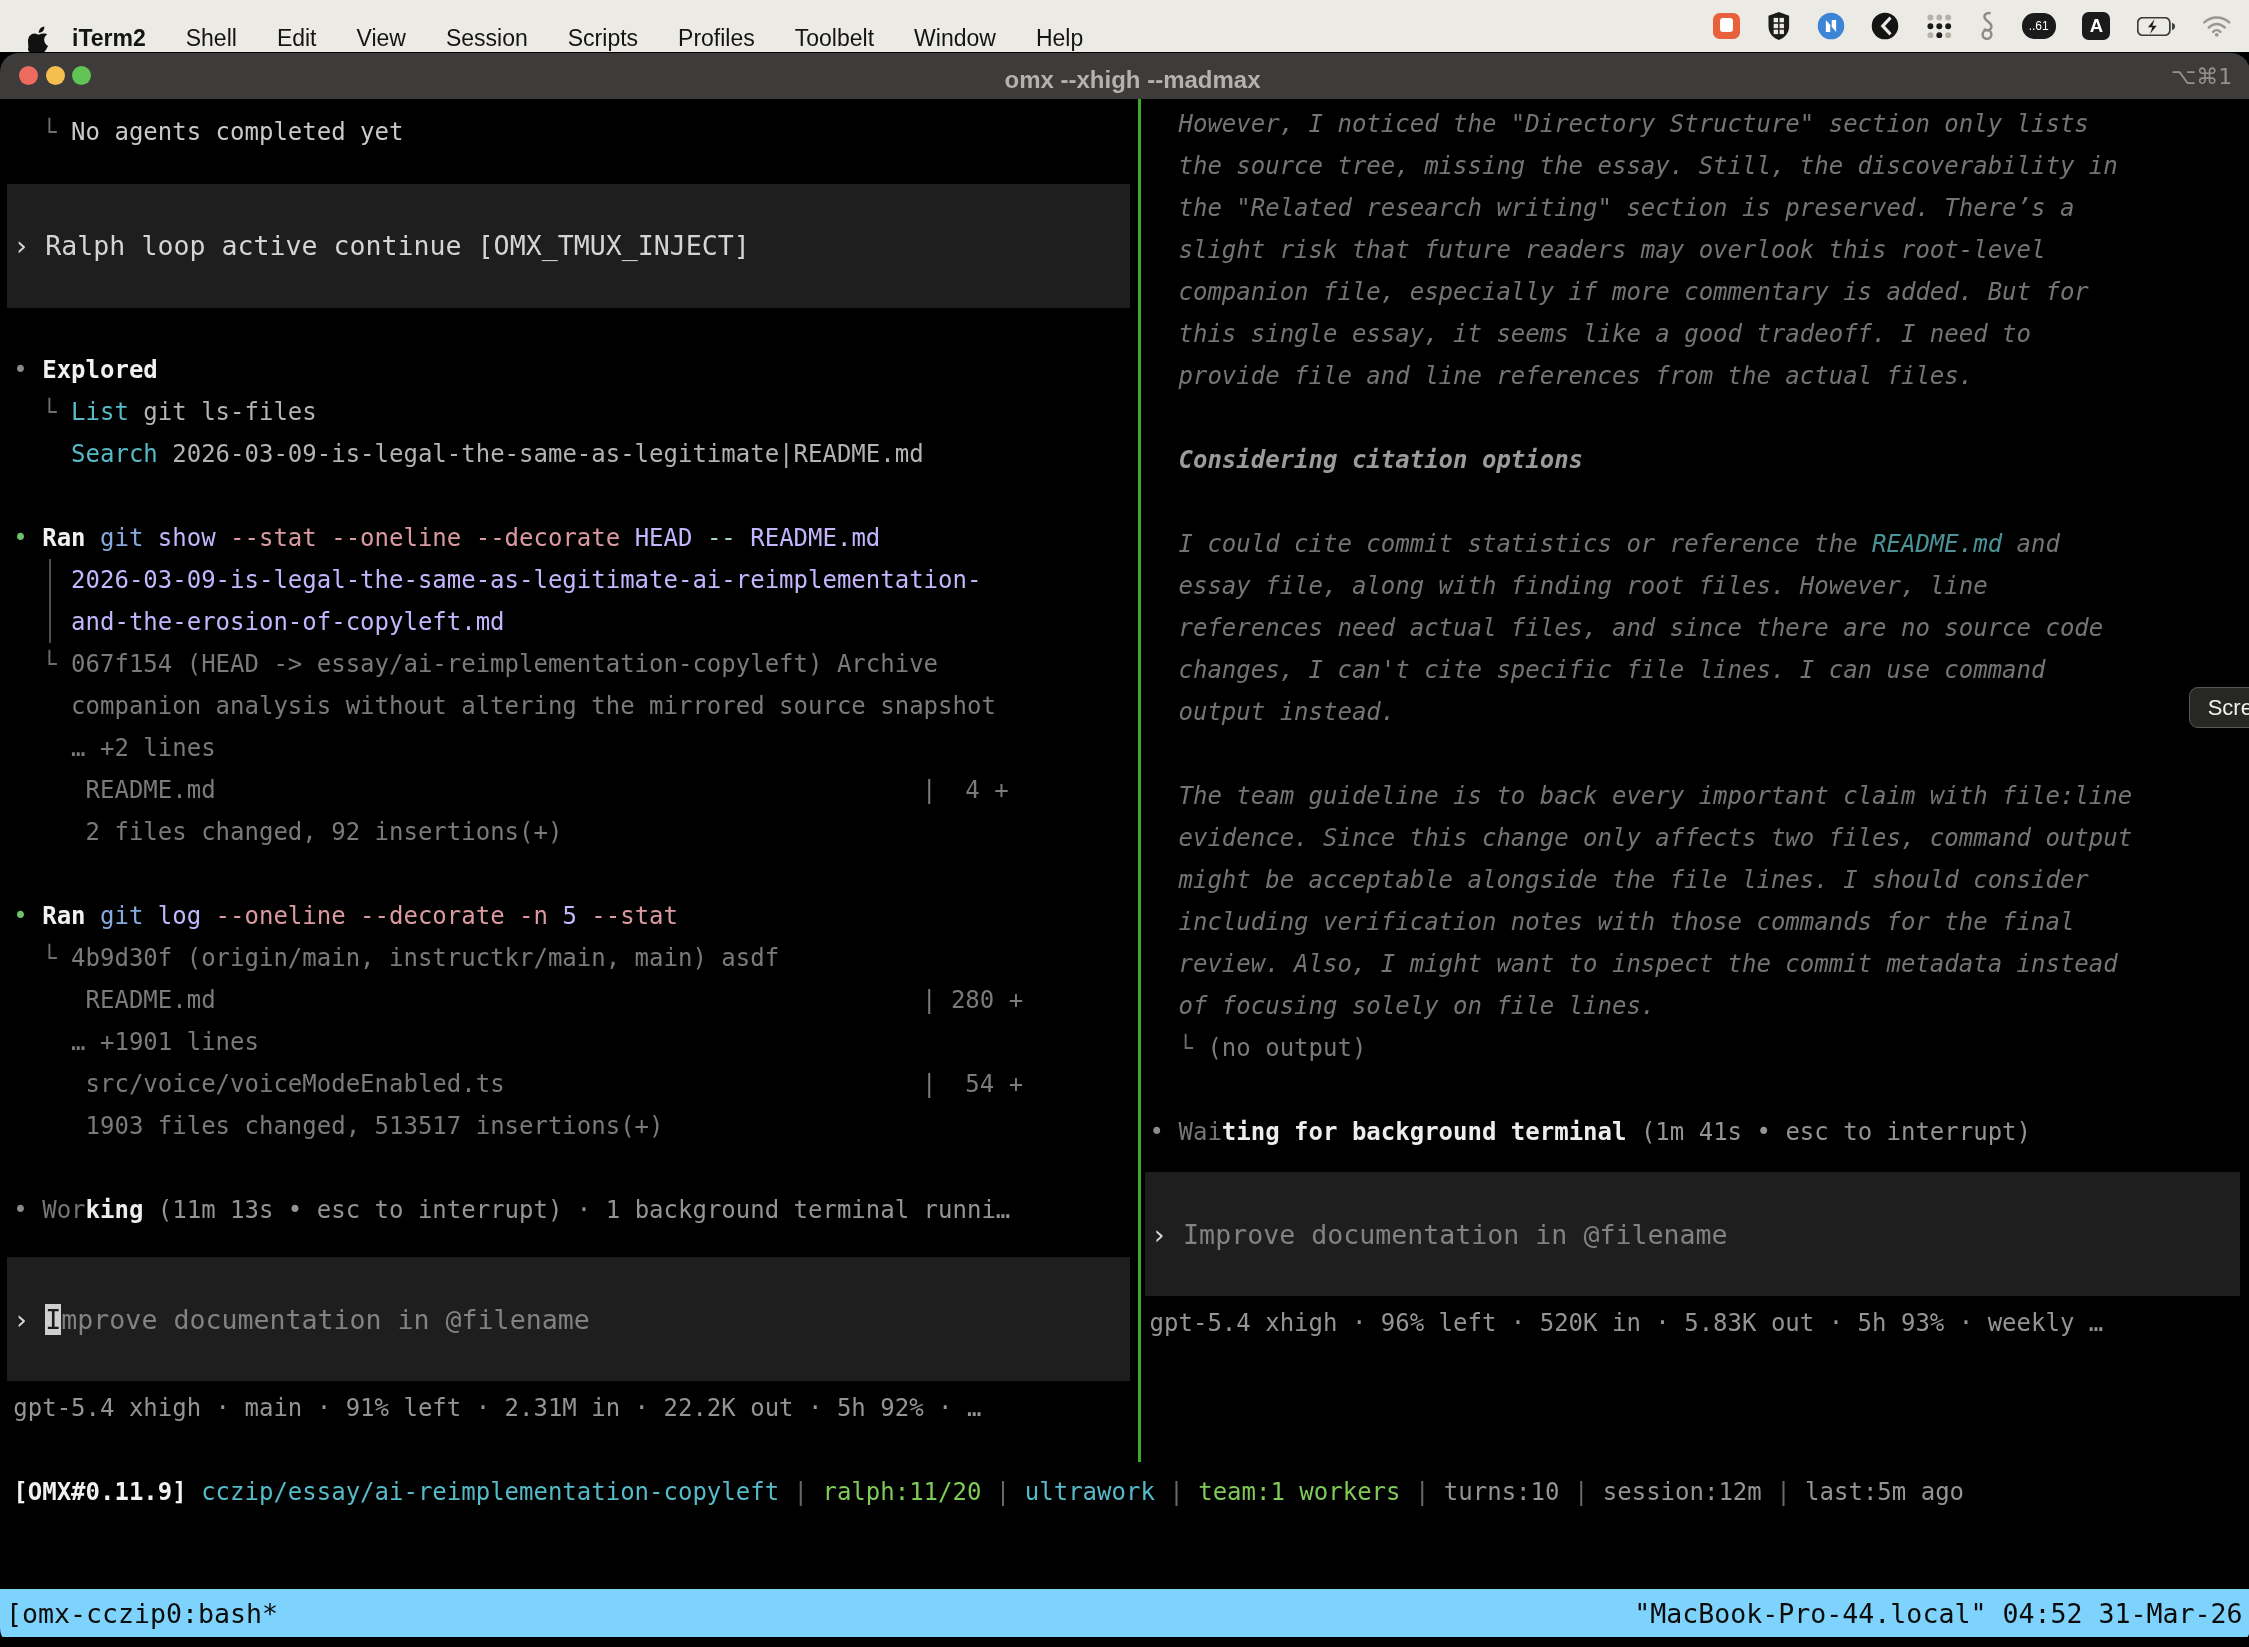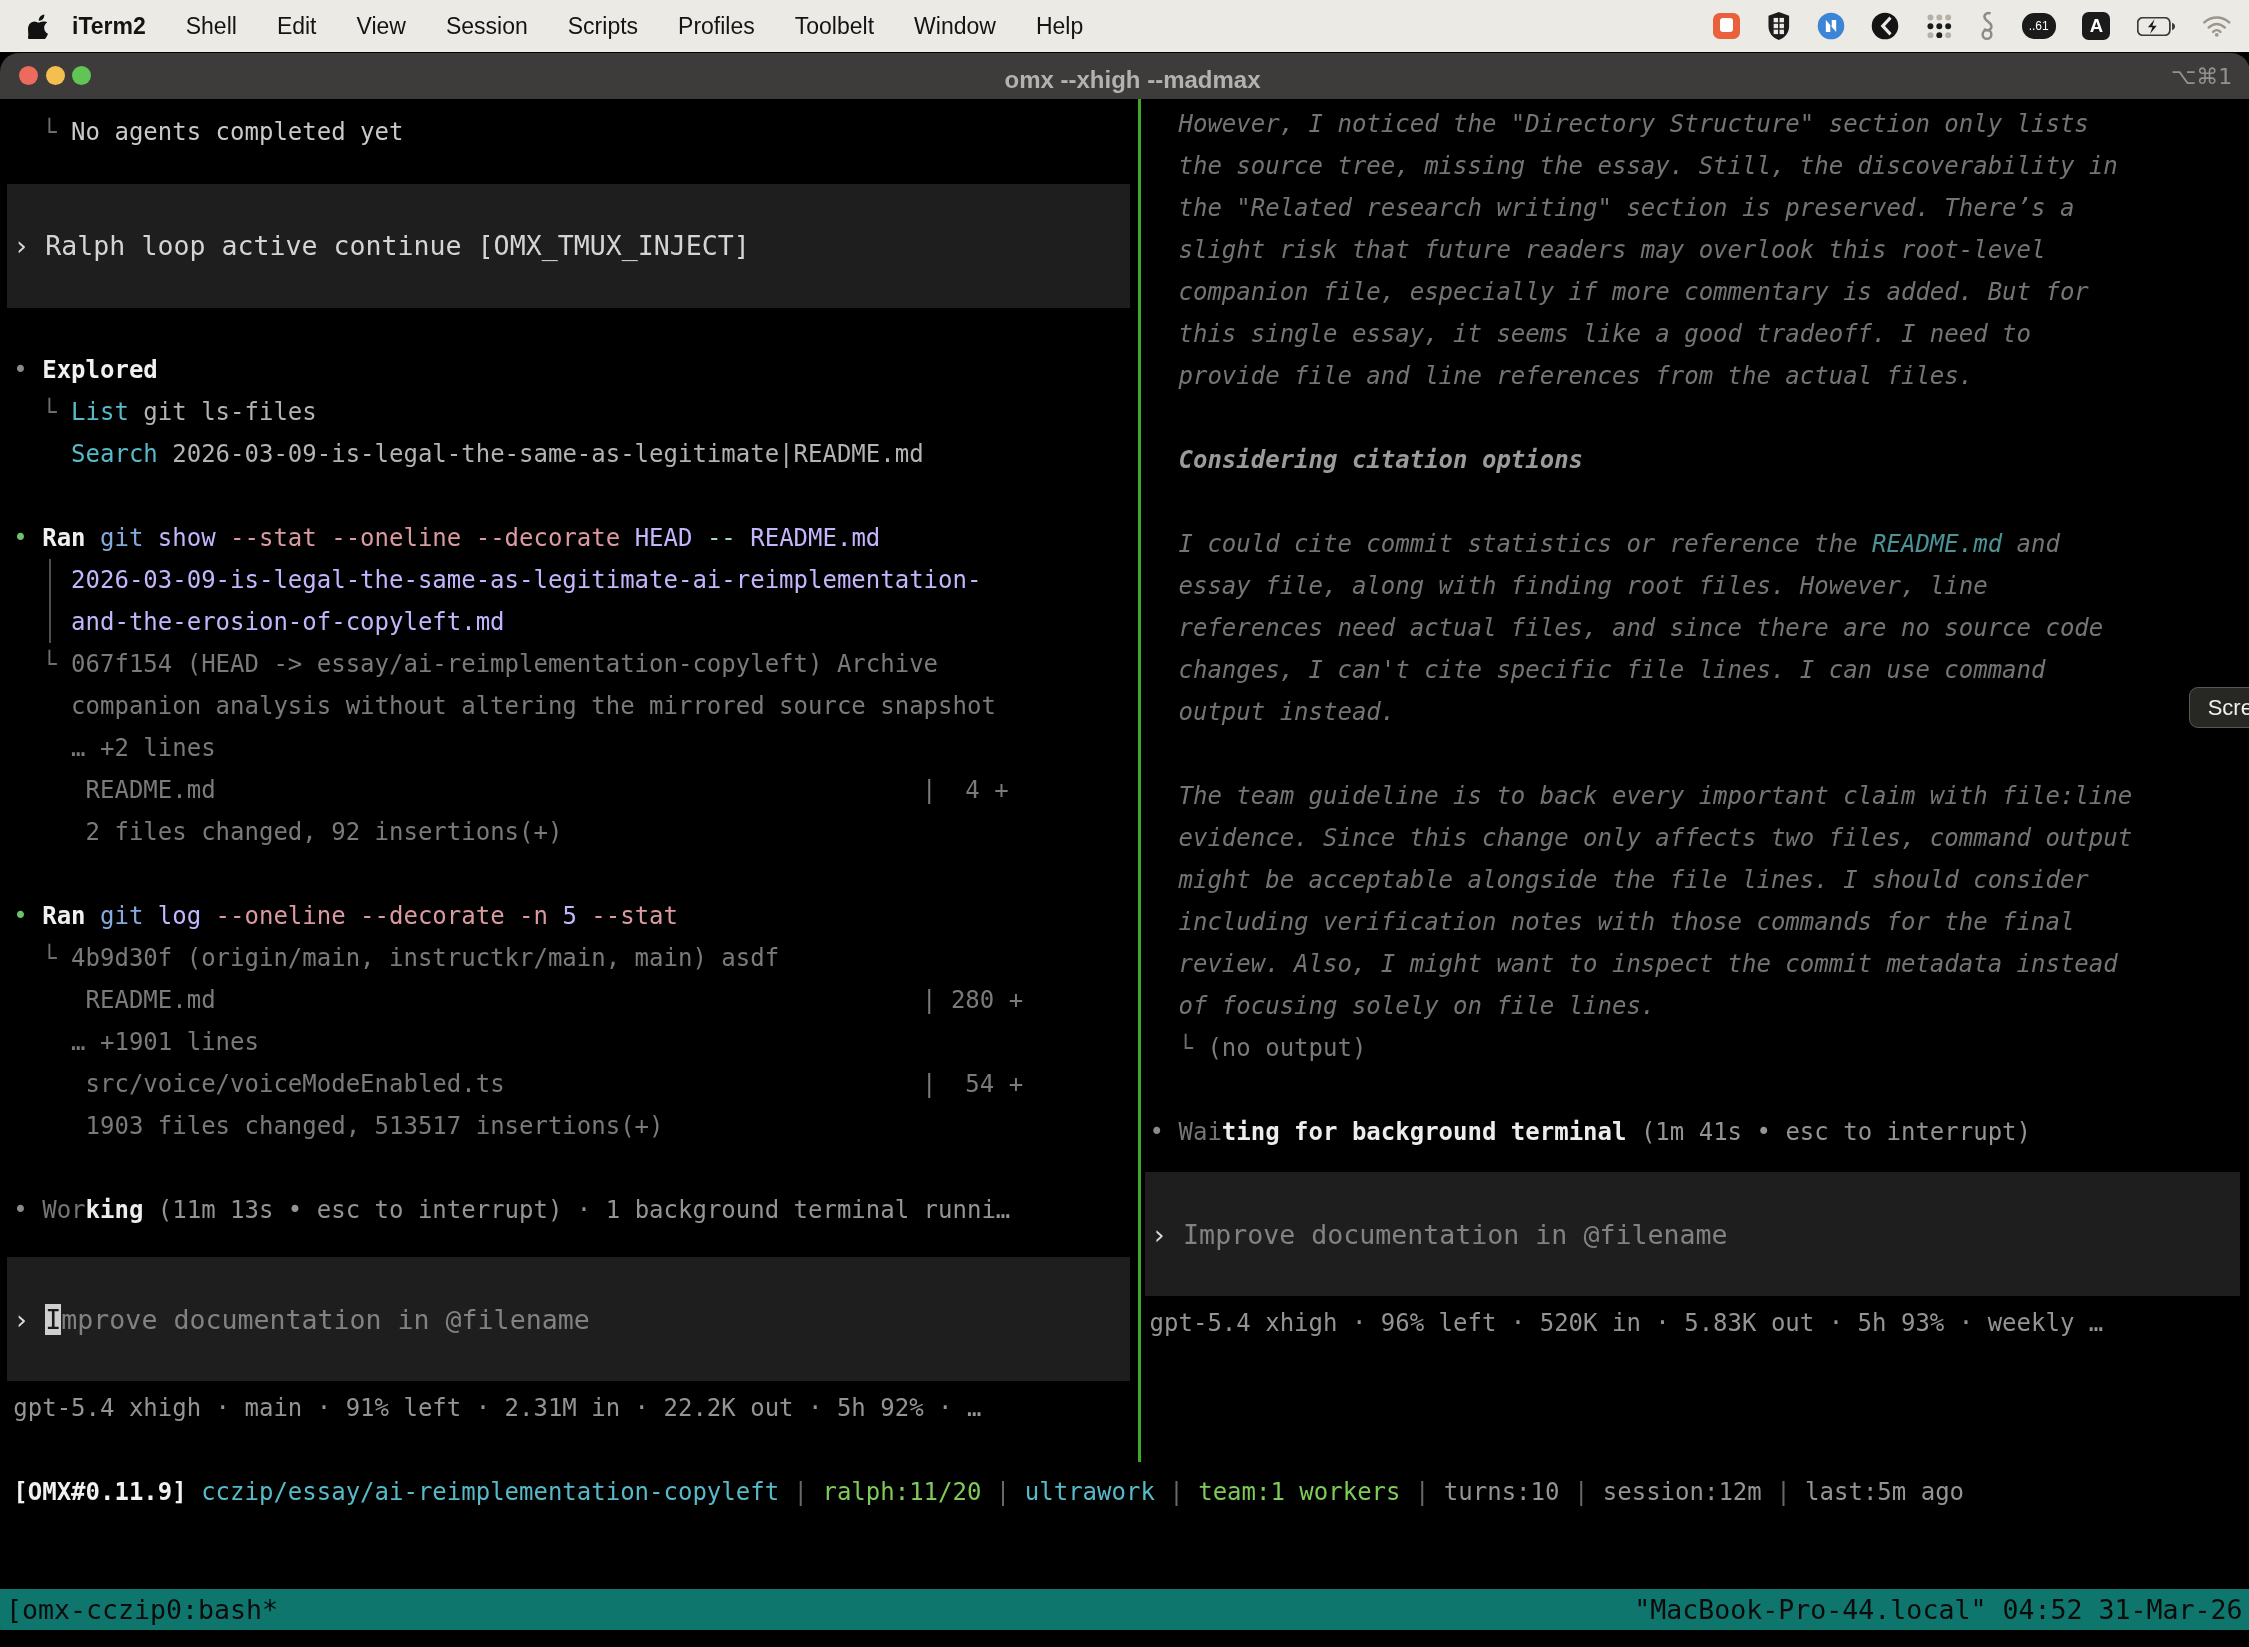--- a/index.html
+++ b/index.html
@@ -1,21 +1,21 @@
 <!DOCTYPE html>
 <html style="font-size:11.8px"><head>
 <meta charset="utf-8">
 <style>
   * { margin:0; padding:0; box-sizing:border-box; }
   html,body { width:2250px; height:1648px; background:#000; overflow:hidden;
               font-family:"DejaVu Sans Mono", monospace; }
 
   
   .menubar { position:absolute; top:0; left:0; width:2250px; height:52px;
-             background:#eceae4; display:flex; align-items:center;
+             background:#eceae4; display:flex; align-items:flex-end;
              font-family:"Liberation Sans", sans-serif; font-size:23px; color:#141414; }
   .menubar .apple { margin-left:28px; display:flex; align-items:center; }
   .menu-items { display:flex; align-items:center; }
   .menu-item { padding:0 20px; white-space:nowrap; }
   .menu-item.app { font-weight:bold; padding-left:22px; }
   .menu-right { position:absolute; right:19px; top:0; height:52px;
                 display:flex; align-items:center; gap:26.6px; }
   .mi { display:flex; align-items:center; justify-content:center; }
 
   .icon-chat { width:26.6px; height:26.6px; background:#e8613c; border-radius:6.6px; position:relative; }
@@ -84,22 +84,22 @@
   .c-boxdim { color:#828282; }
   .c-cur    { background:#cfcfcf; color:#1a1a1a; }
   .c-it     { font-style:italic; color:#747474; }
   .c-ith    { font-style:italic; font-weight:bold; color:#9b9b9b; }
   .c-itcyan { font-style:italic; color:#4b9396; }
   .c-green  { color:#7ecb5a; }
   .c-sep    { color:#686868; }
 
   .bottom-status { position:absolute; top:1372px; left:0; width:2250px; }
 
-  .tmuxbar { position:absolute; top:1490px; left:0; width:2250px; height:41px;
-             background:#0f766e; color:#0b0b0b; font-size:26.6px;
+  .tmuxbar { position:absolute; top:1490px; left:0; width:2250px; height:48px;
+             background:#7dd3fc; color:#0b0b0b; font-size:26.6px;
              display:flex; align-items:center; justify-content:space-between;
              padding:0 7.4px 0 5.9px; white-space:pre; }
 
   .tooltip { position:absolute; left:2189px; top:588px; height:41px; width:103px;
              background:#272724; border:1.5px solid #5a5850; border-radius:8.9px;
              display:flex; align-items:center; padding-left:17.7px;
              font-family:"Liberation Sans", sans-serif; font-size:22px; color:#f1f1ef; }
 </style>
 </head>
 <body>

